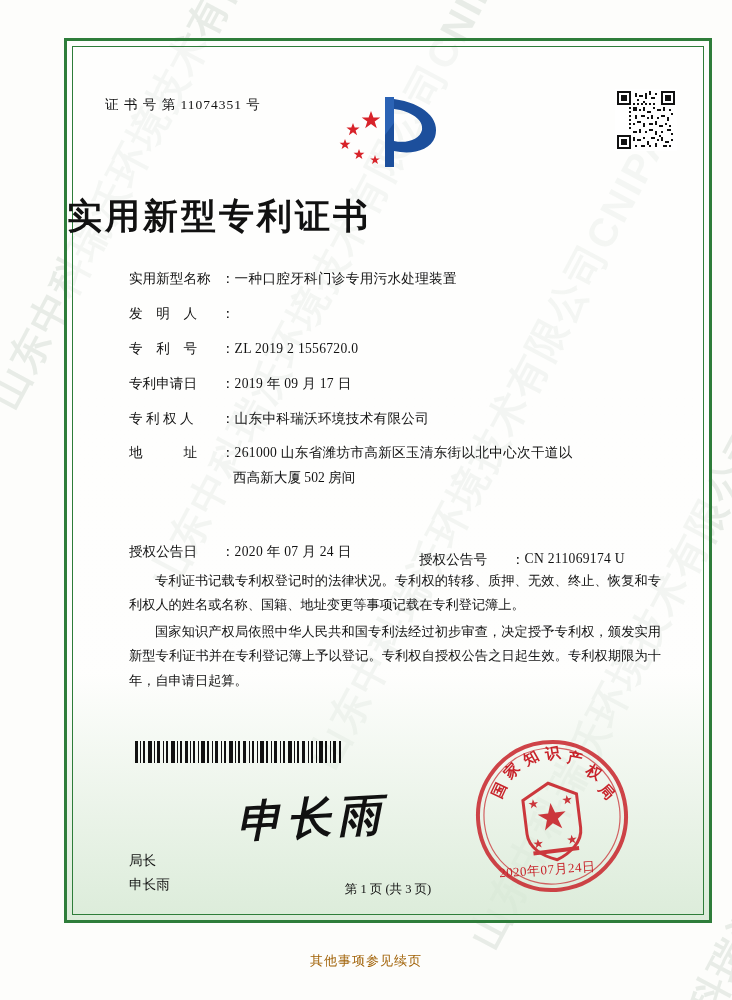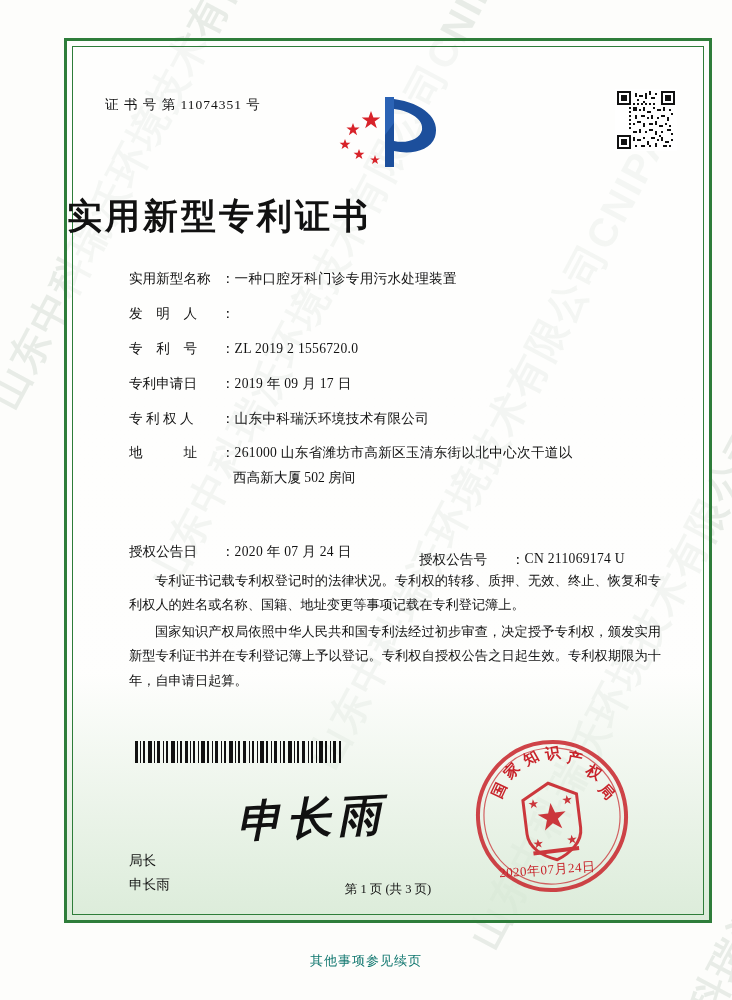--- a/index.html
+++ b/index.html
@@ -244,21 +244,21 @@
     color: #111;
   }
 
   
   .outside-footer {
     position: absolute;
     left: 0; right: 0;
     top: 952px;
     text-align: center;
     font-size: 13px;
-    color: #0f766e;
+    color: #a16207;
     letter-spacing: 1px;
   }
 </style>
 </head>
 <body>
 
 <div class="page">
 
   <div class="wm-layer">
     <div class="wm" style="left:-130px; top:120px;">山东中科瑞沃环境技术有限公司CNIPA</div>

